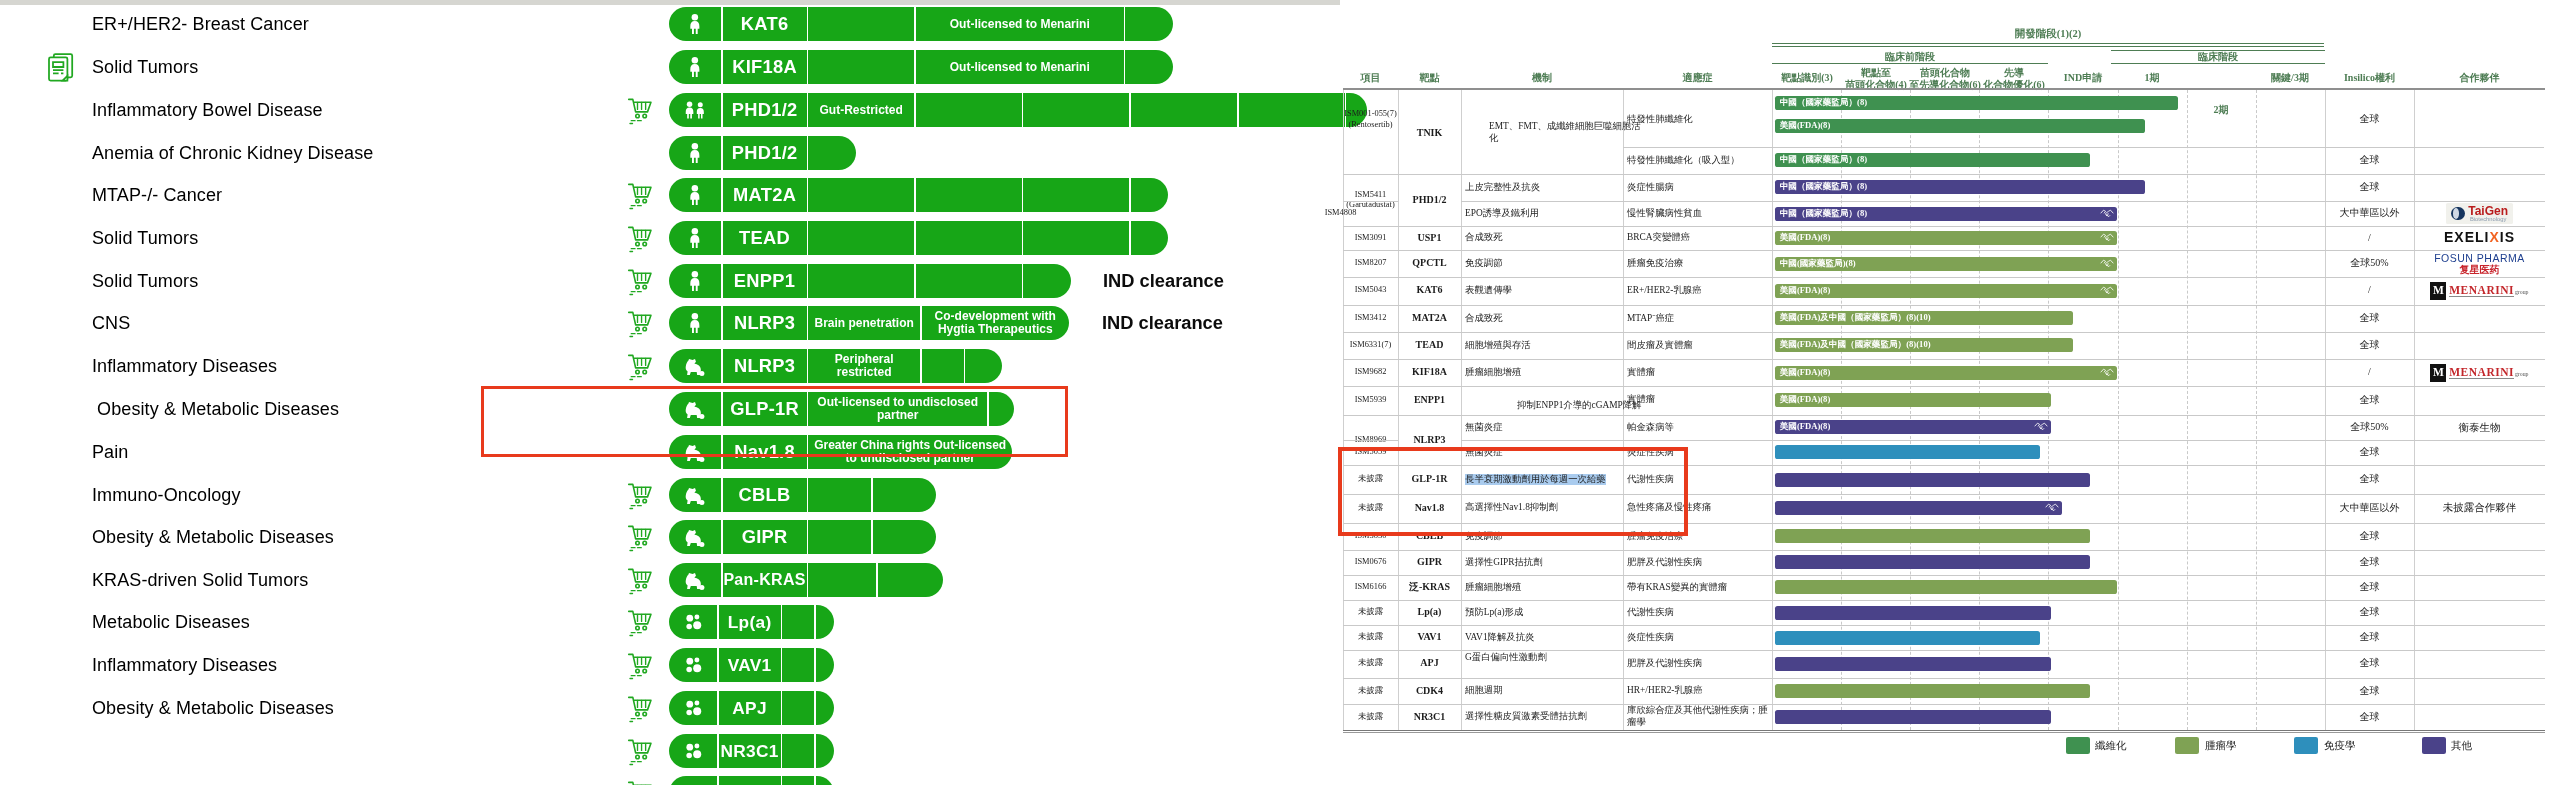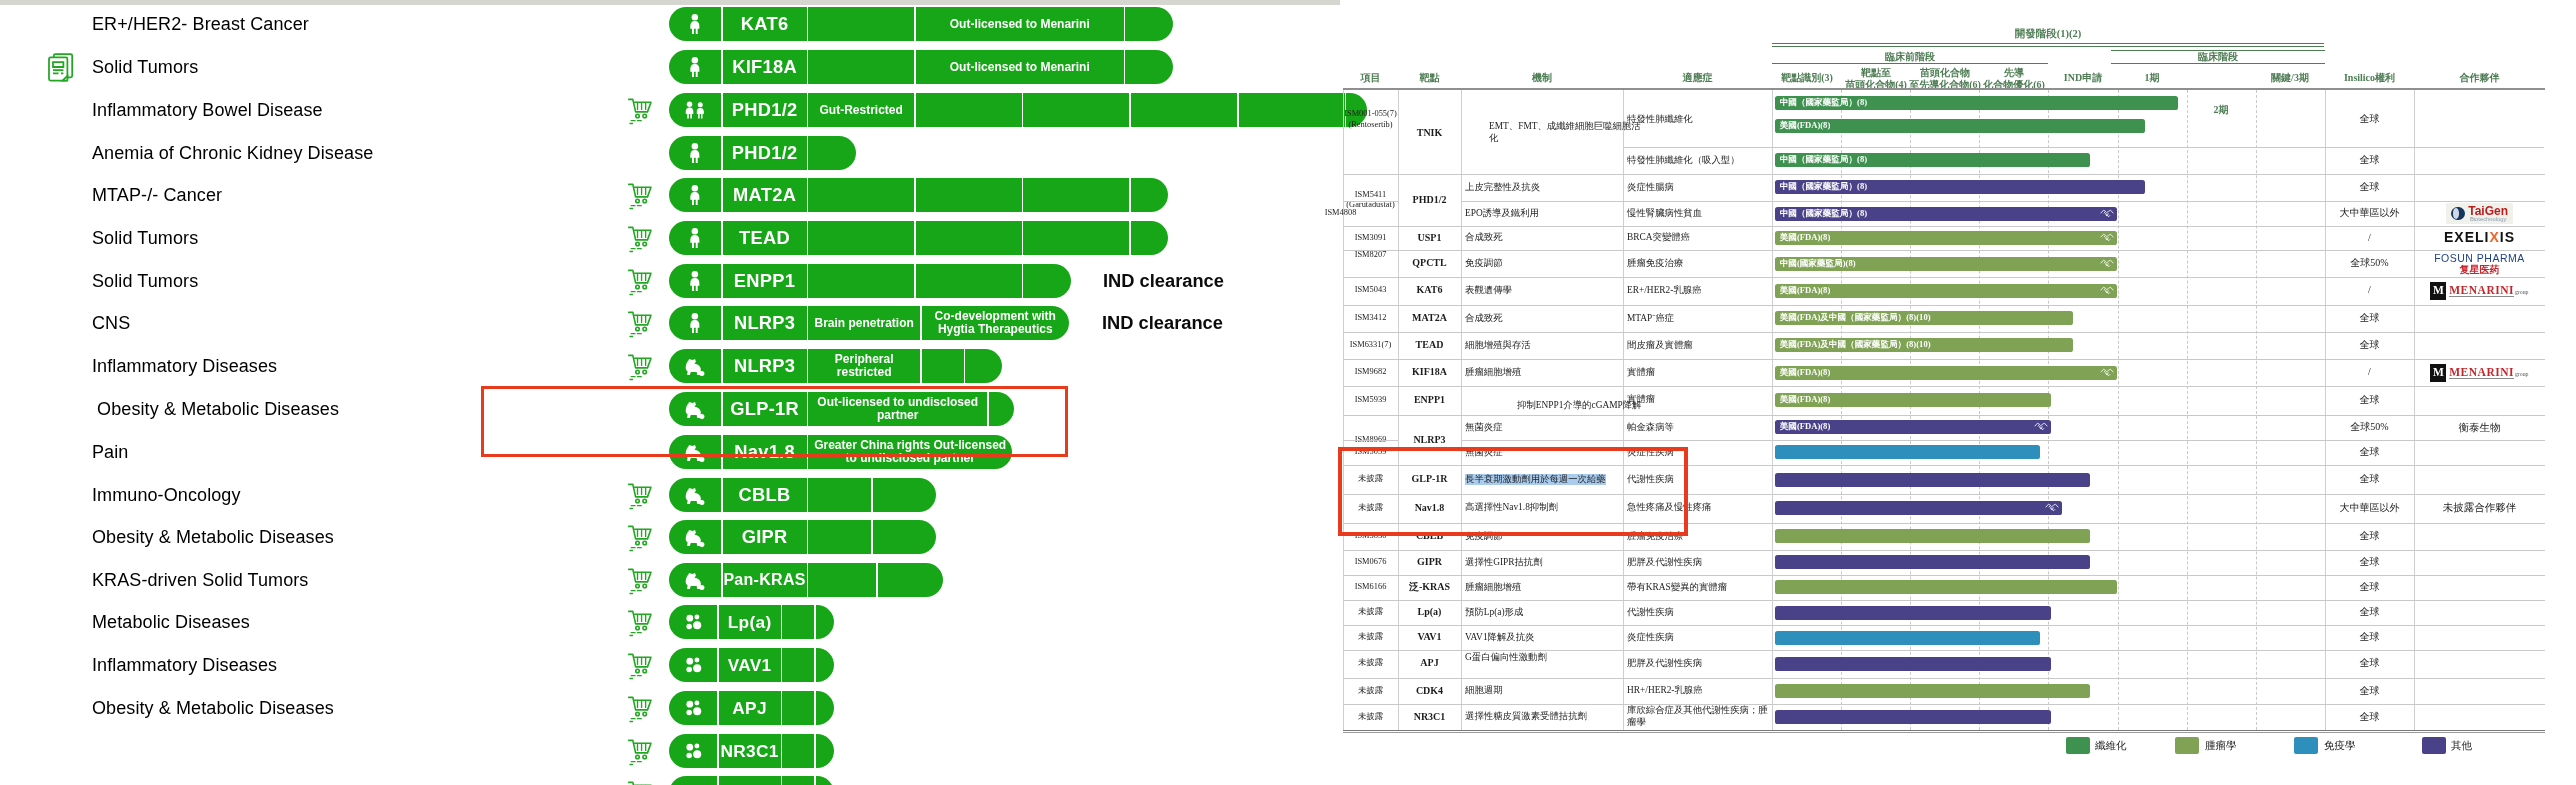--- a/index.html
+++ b/index.html
@@ -652,21 +652,21 @@
             <path d="M2 9l5.5-6L12 5.5 9 9M28 9l-5.5-6L18 5.5l-6.5 5 2.5 2.5 3.5-2.5M12.5 13l2.5 2.5 2.5-2M16.5 15l2 2 2.5-2.5"></path>
           </svg></span>
       </div>
       <div class="tcell tc-center" style="left: 2325px; top: 226px; width: 89px; height: 24px; font-size: 10px;">/</div>
       <div class="tcell tc-center" style="left: 2417px; top: 226px; width: 125px; height: 24px;">
         <div class="p-logo">
           <span class="lg-exelixis">EXELI<span class="x">X</span>IS</span>
         </div>
       </div>
       <div class="hline" style="left: 1343px; top: 250px; width: 1202px;"></div>
-      <div class="tcell tc-center" style="left: 1343px; top: 250px; width: 55px; height: 27px; font-size: 8.4px; flex-direction: column; justify-content: flex-start;">
+      <div class="tcell tc-center" style="left: 1343px; top: 250px; width: 55px; height: 27px; font-size: 8.4px; flex-direction: column; justify-content: center;">
         <div>ISM8207</div>
       </div>
       <div class="tcell tc-center" style="left: 1398px; top: 250px; width: 63px; height: 27px; font-weight: bold; font-size: 10px;">QPCTL</div>
       <div class="tcell" style="left: 1465px; top: 250px; width: 154px; height: 27px;">免疫調節</div>
       <div class="tcell" style="left: 1627px; top: 250px; width: 141px; height: 27px;">腫瘤免疫治療</div>
       <div class="bar" style="left: 1775px; top: 257px; width: 342px; background: rgb(127, 162, 84);">
         <span class="barlab">中國(國家藥監局)(8)</span>
         <span class="hshake"><svg width="14" height="9" viewBox="0 0 30 18" fill="none" stroke="#fff" stroke-width="1.8" stroke-linecap="round" stroke-linejoin="round">
             <path d="M2 9l5.5-6L12 5.5 9 9M28 9l-5.5-6L18 5.5l-6.5 5 2.5 2.5 3.5-2.5M12.5 13l2.5 2.5 2.5-2M16.5 15l2 2 2.5-2.5"></path>
           </svg></span>

